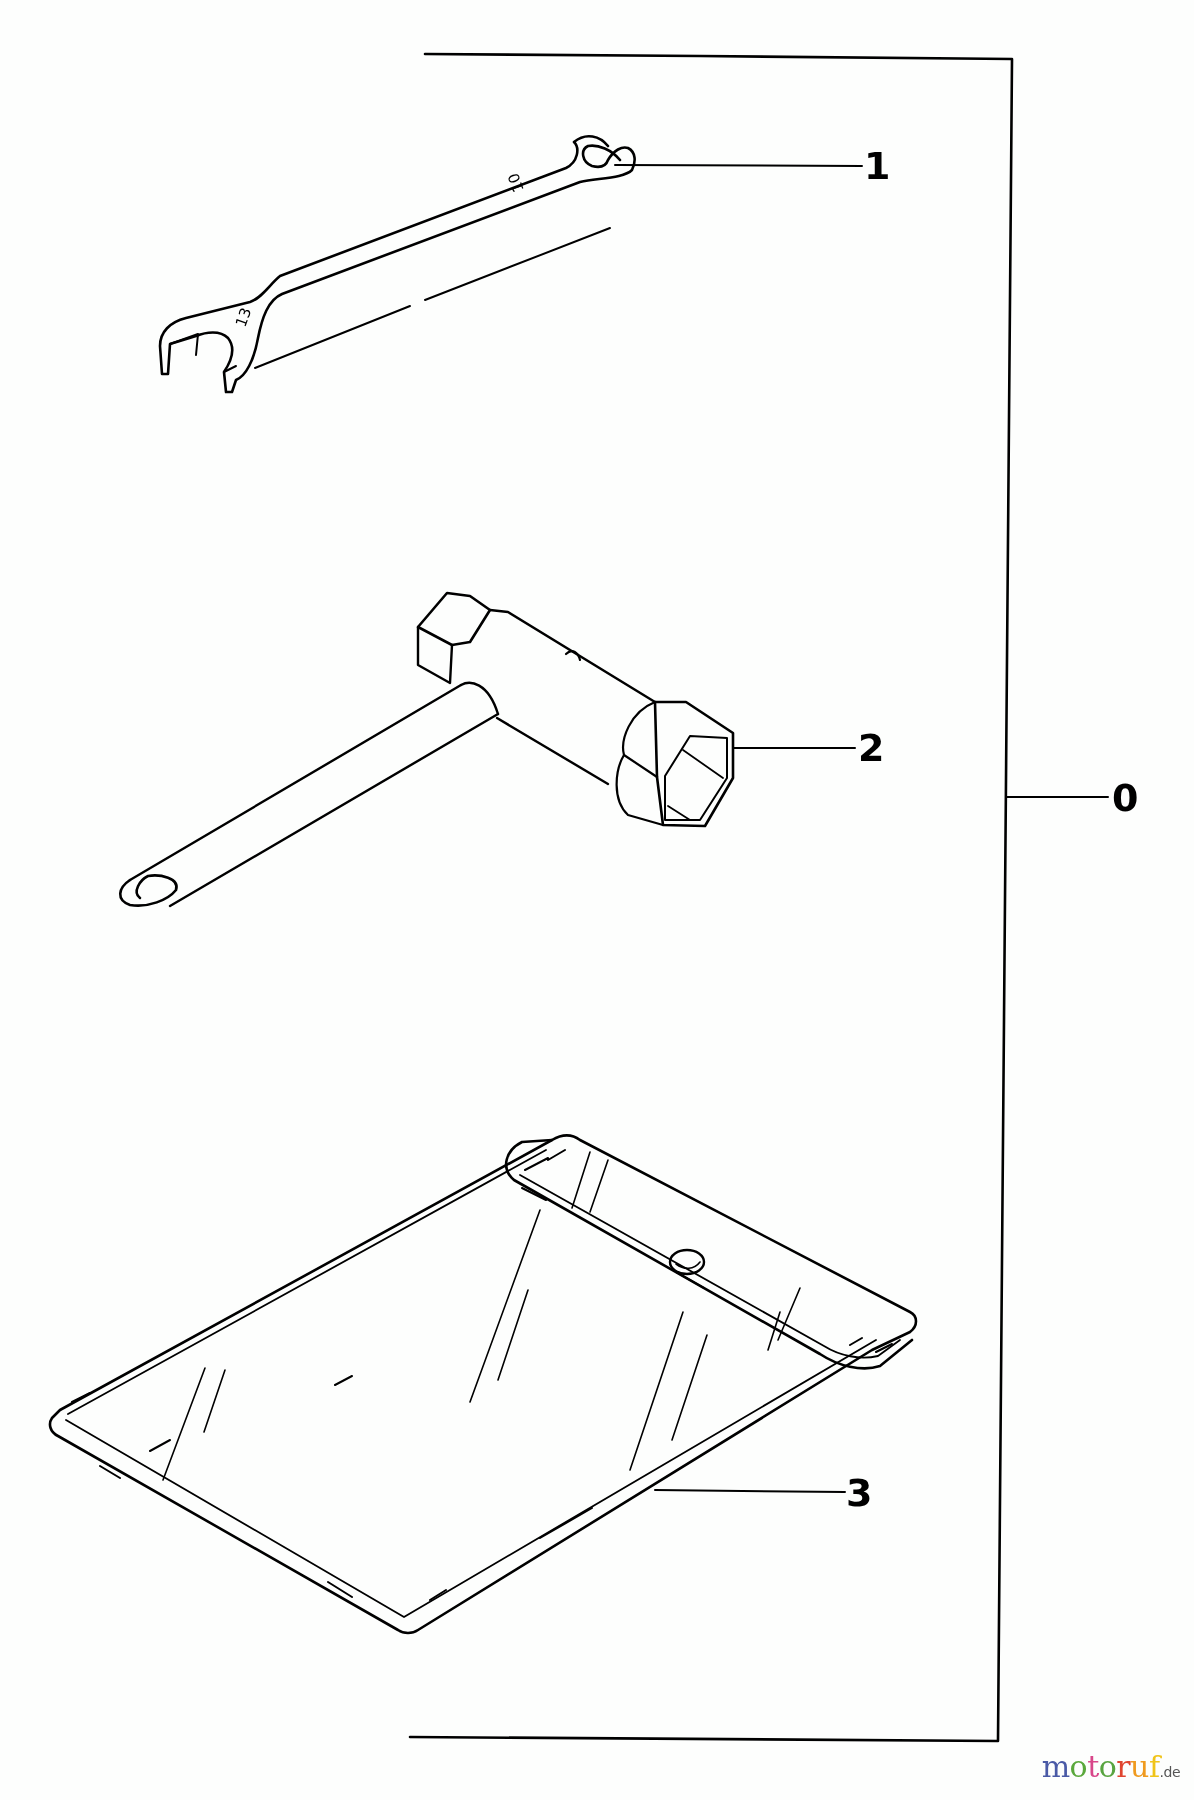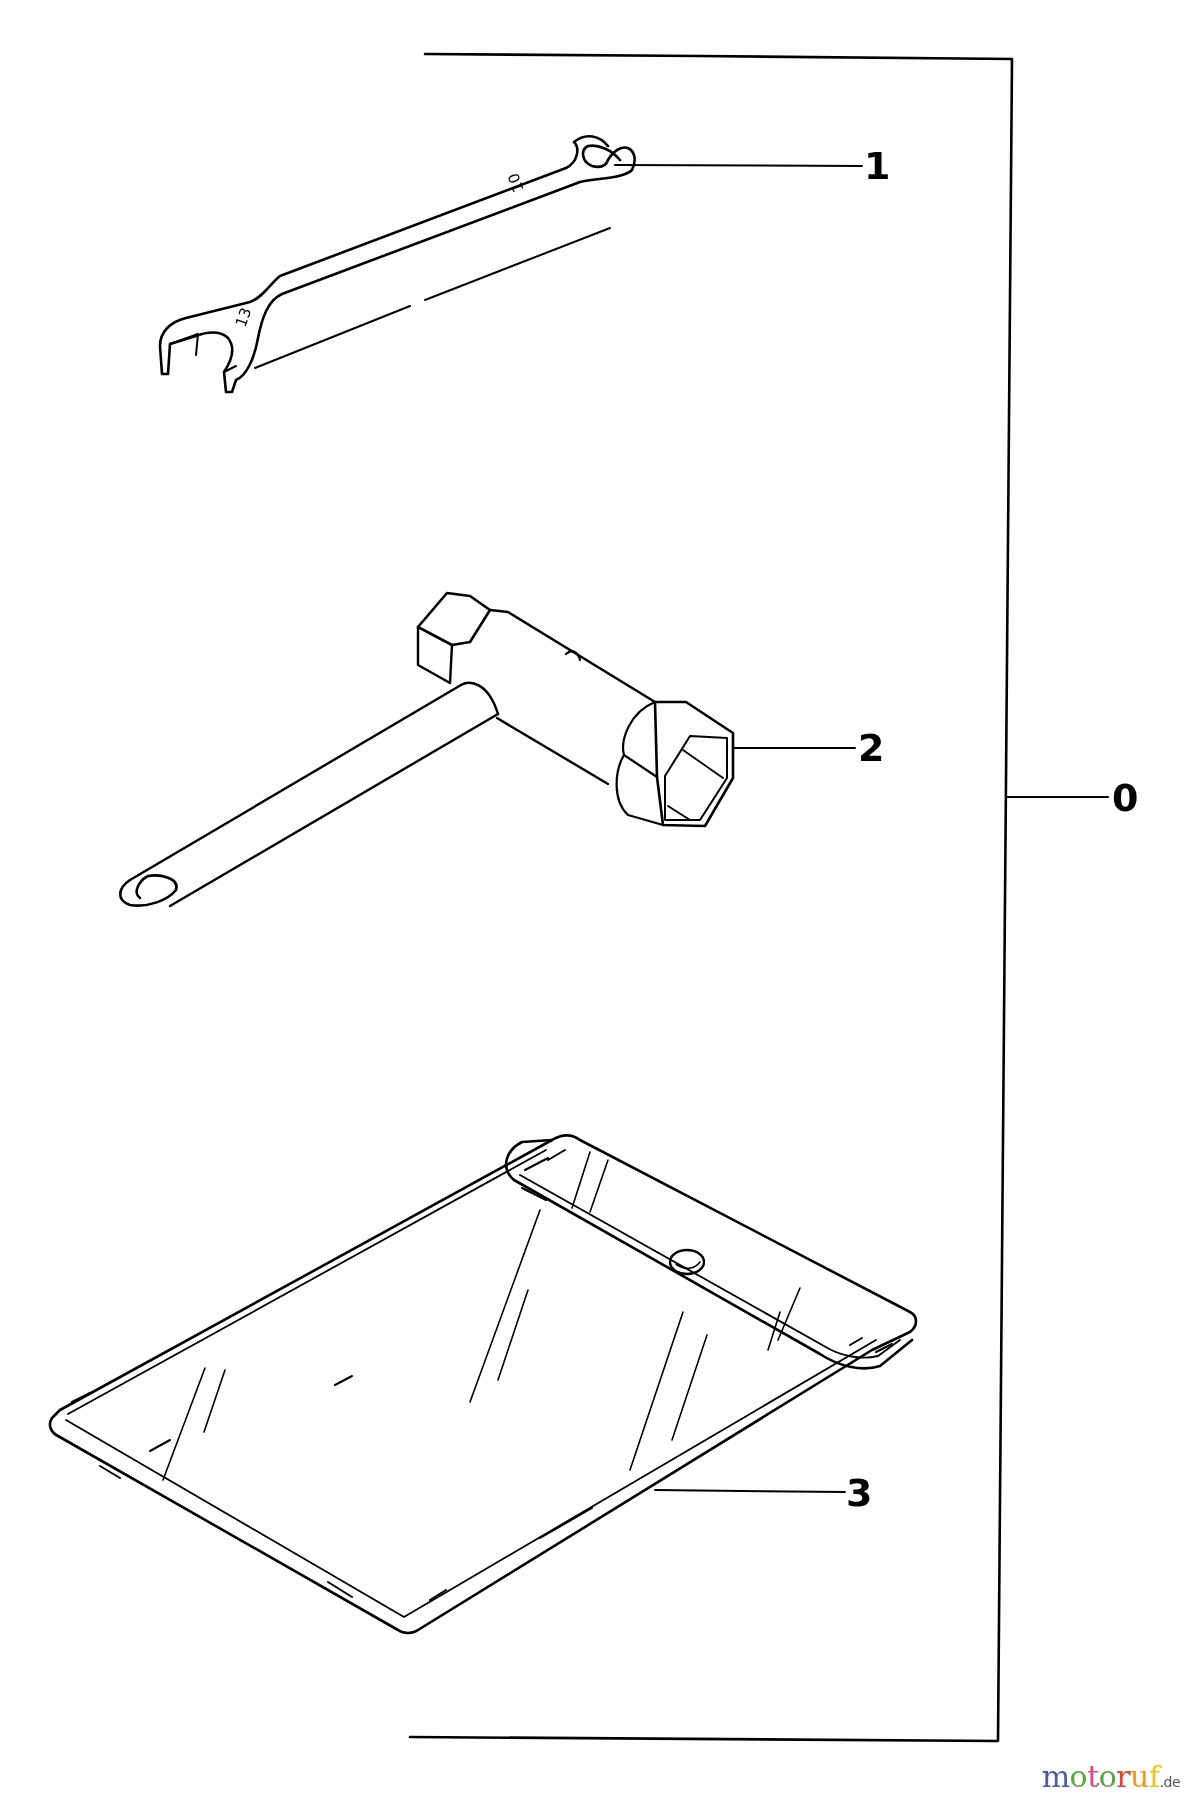--- a/index.html
+++ b/index.html
@@ -9,21 +9,21 @@
   .label {
     position: absolute;
     font-family: "DejaVu Sans", sans-serif;
     font-weight: bold;
     font-size: 38px;
     color: #000;
     line-height: 1;
   }
   .wm {
     position: absolute;
-    right: 14px; bottom: 8px;
+    right: 14px; bottom: 18px;
     font-family: "DejaVu Serif", serif;
     font-size: 30px;
     letter-spacing: -0.5px;
     line-height: 1;
     white-space: nowrap;
   }
   .wm span { display: inline-block; }
   .wm .tld { font-family: "DejaVu Sans", sans-serif; font-size: 14px; color: #555; }
   .marking { font-family: "DejaVu Sans", sans-serif; font-size: 15px; fill: #000; }
 </style>

